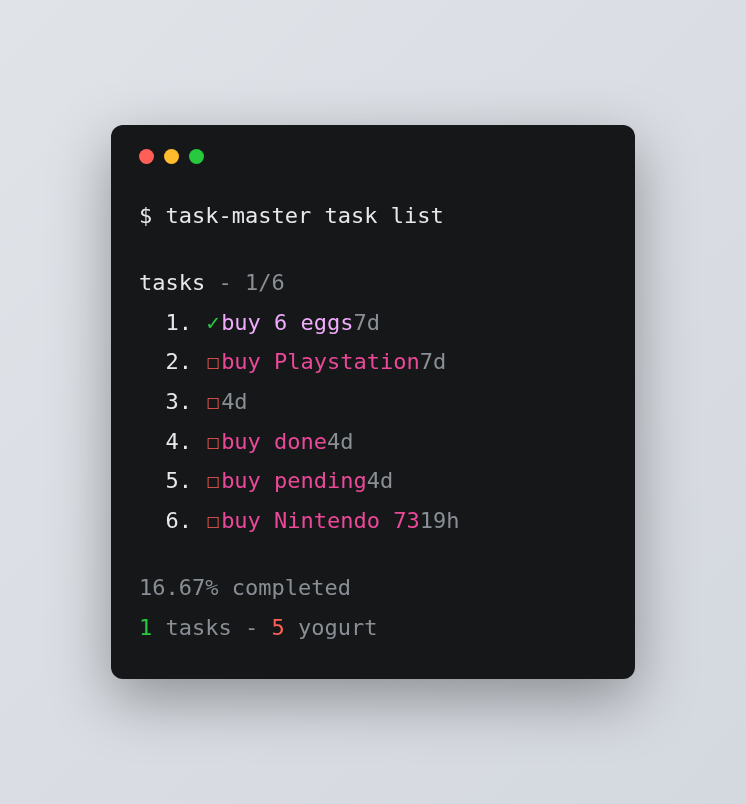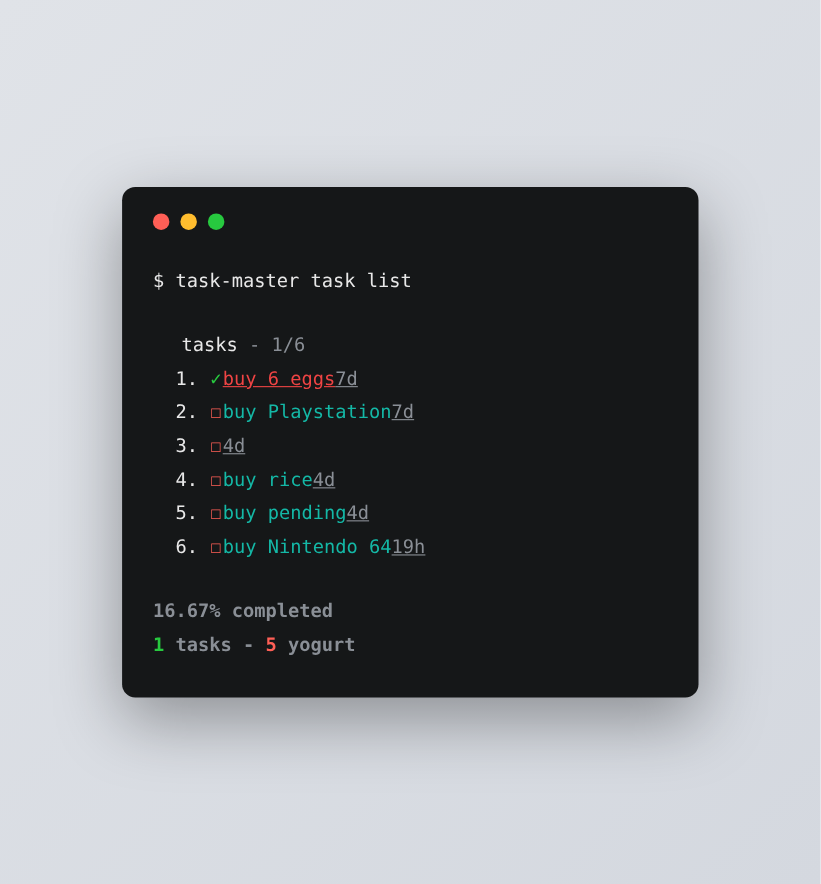--- a/index.html
+++ b/index.html
@@ -30,31 +30,30 @@
     }
     .traffic-light {
       width: 15px;
       height: 15px;
       border-radius: 50%;
     }
     .red { background: #ff5f56; }
     .yellow { background: #ffbd2e; }
     .green { background: #27c93f; }
     .terminal-content {
-      font-size: 17px;
+      font-size: 22px;
       line-height: 1.8;
     }
     .command-line {
       color: #e8e8e8;
       margin-bottom: 28px;
     }
     .prompt { color: #e8e8e8; }
     .section-header {
       color: #e8e8e8;
-      margin-left: 26px;
     }
     .dim { color: #8a8f96; }
     .task-list {
       margin-bottom: 28px;
     }
     .task-row {
       display: flex;
       align-items: baseline;
       white-space: pre;
     }
@@ -72,33 +71,30 @@
       width: 1.2ch;
       text-align: center;
     }
     .checkbox-icon {
       color: #ff5f56;
       display: inline-block;
       width: 1.2ch;
       text-align: center;
     }
     .task-text {
-      color: #14b8a6;
+      color: #ec4899;
     }
     .task-text-done {
-      color: #ef4444;
-      text-decoration: underline;
+      color: #f0abfc;
     }
     .task-age {
       color: #8a8f96;
-      text-decoration: underline;
     }
     .summary-line {
       color: #8a8f96;
-      font-weight: bold;
     }
     .count-done {
       color: #27c93f;
     }
     .count-pending {
       color: #ff5f56;
     }
   </style>
 </head>
 <body>
@@ -116,23 +112,23 @@
     </div>
 
     <div class="task-list">
       <div class="section-header">
         <span>tasks</span><span class="dim"> - </span><span class="dim">1/6</span>
       </div>
       <div id="task-rows">
           <div class="task-row"><span class="task-num">  1</span><span class="task-dot">. </span><span class="check-icon">✓</span> <span class="task-text-done">buy 6 eggs</span> <span class="task-age">7d</span></div>
           <div class="task-row"><span class="task-num">  2</span><span class="task-dot">. </span><span class="checkbox-icon">☐</span> <span class="task-text">buy Playstation</span> <span class="task-age">7d</span></div>
           <div class="task-row"><span class="task-num">  3</span><span class="task-dot">. </span><span class="checkbox-icon">☐</span>  <span class="task-age">4d</span></div>
-          <div class="task-row"><span class="task-num">  4</span><span class="task-dot">. </span><span class="checkbox-icon">☐</span> <span class="task-text">buy rice</span> <span class="task-age">4d</span></div>
+          <div class="task-row"><span class="task-num">  4</span><span class="task-dot">. </span><span class="checkbox-icon">☐</span> <span class="task-text">buy done</span> <span class="task-age">4d</span></div>
           <div class="task-row"><span class="task-num">  5</span><span class="task-dot">. </span><span class="checkbox-icon">☐</span> <span class="task-text">buy pending</span> <span class="task-age">4d</span></div>
-          <div class="task-row"><span class="task-num">  6</span><span class="task-dot">. </span><span class="checkbox-icon">☐</span> <span class="task-text">buy Nintendo 64</span> <span class="task-age">19h</span></div>
+          <div class="task-row"><span class="task-num">  6</span><span class="task-dot">. </span><span class="checkbox-icon">☐</span> <span class="task-text">buy Nintendo 73</span> <span class="task-age">19h</span></div>
         </div>
     </div>
 
     <div class="summary">
       <div class="summary-line">16.67% completed</div>
       <div class="summary-line">
         <span class="count-done">1</span><span> tasks</span><span> - </span><span class="count-pending">5</span><span> yogurt</span>
       </div>
     </div>
   </div>

